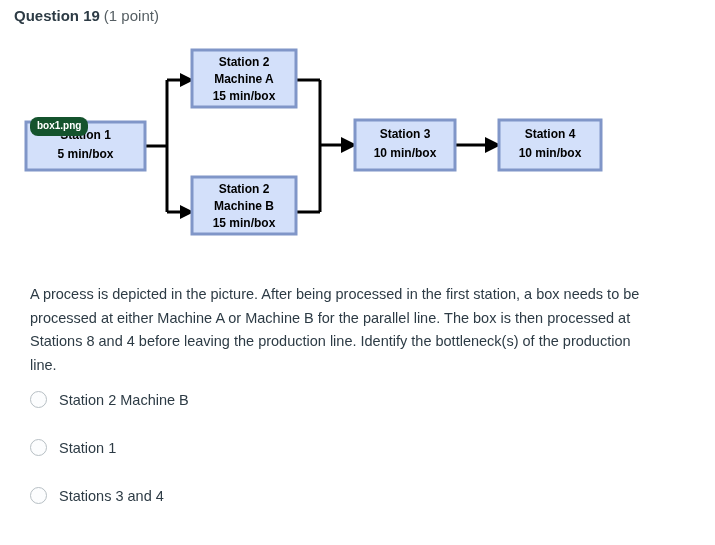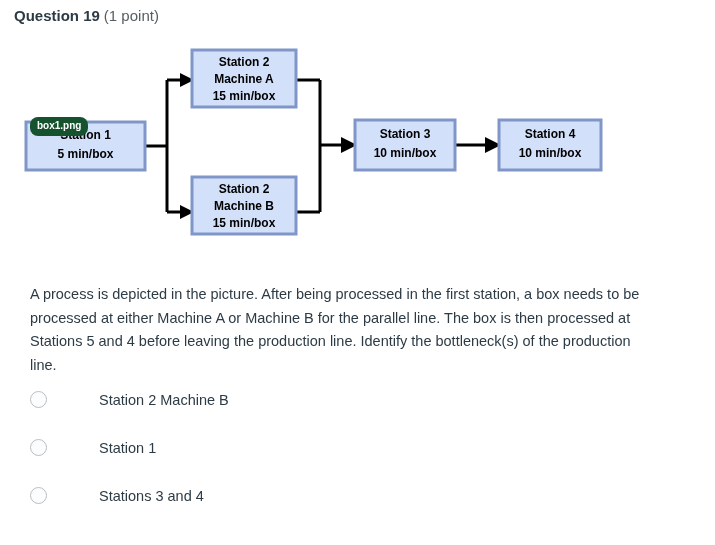--- a/index.html
+++ b/index.html
@@ -98,21 +98,20 @@
     position: absolute;
     left: 30px;
     top: 386px;
     width: 620px;
   }
   .answer-row {
     display: flex;
     align-items: center;
     height: 27px;
     margin-bottom: 21px;
-    gap: 40px;
   }
   .radio {
     width: 17px;
     height: 17px;
     min-width: 17px;
     border-radius: 50%;
     border: 1px solid #b7bfc4;
     background: #fcfdfe;
     box-sizing: border-box;
     margin-right: 12px;
@@ -189,21 +188,21 @@
       <rect class="node-box" x="499" y="76" width="102" height="50"></rect>
       <text class="node-text" x="550" y="91">Station 4</text>
       <text class="node-text" x="550" y="110">10 min/box</text>
     </g>
 
   </svg>
 </div>
 
 <div class="file-badge">box1.png</div>
 
-<div class="q-body">A process is depicted in the picture. After being processed in the first station, a box needs to be processed at either Machine A or Machine B for the parallel line. The box is then processed at Stations 5 and 4 before leaving the production line. Identify the bottleneck(s) of the production line.</div>
+<div class="q-body">A process is depicted in the picture. After being processed in the first station, a box needs to be processed at either Machine A or Machine B for the parallel line. The box is then processed at Stations 8 and 4 before leaving the production line. Identify the bottleneck(s) of the production line.</div>
 
 <div class="answers">
   <div class="answer-row">
     <span class="radio"></span>
     <span class="answer-label">Station 2 Machine B</span>
   </div>
   <div class="answer-row">
     <span class="radio"></span>
     <span class="answer-label">Station 1</span>
   </div>

